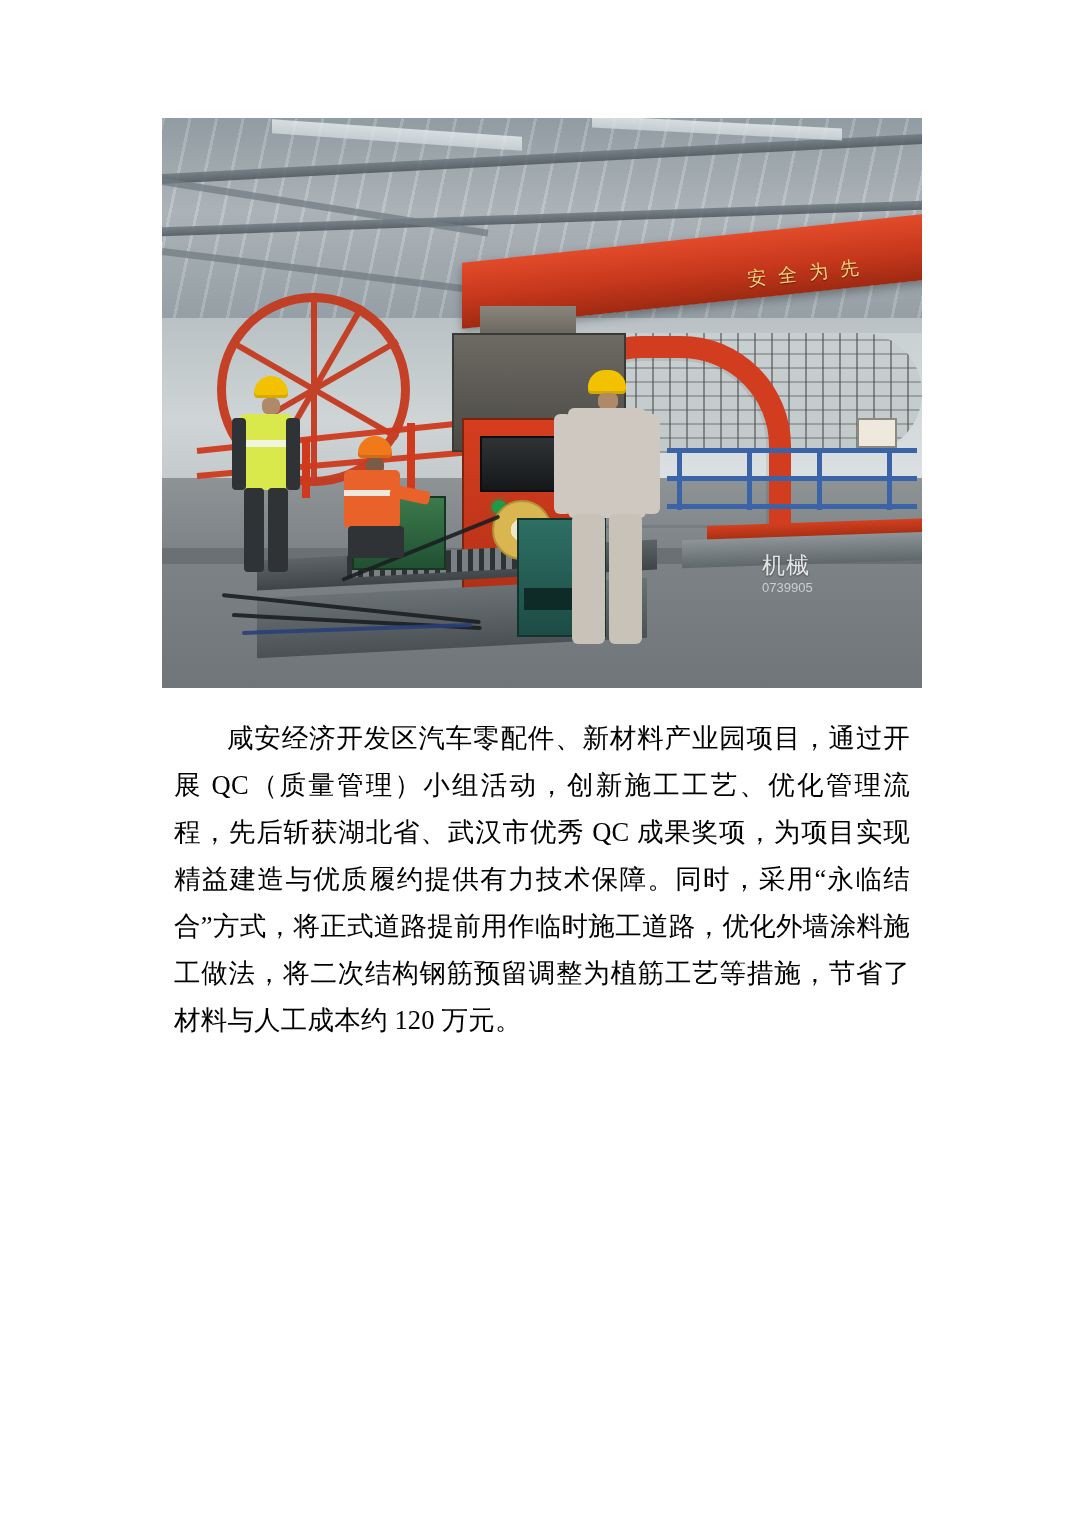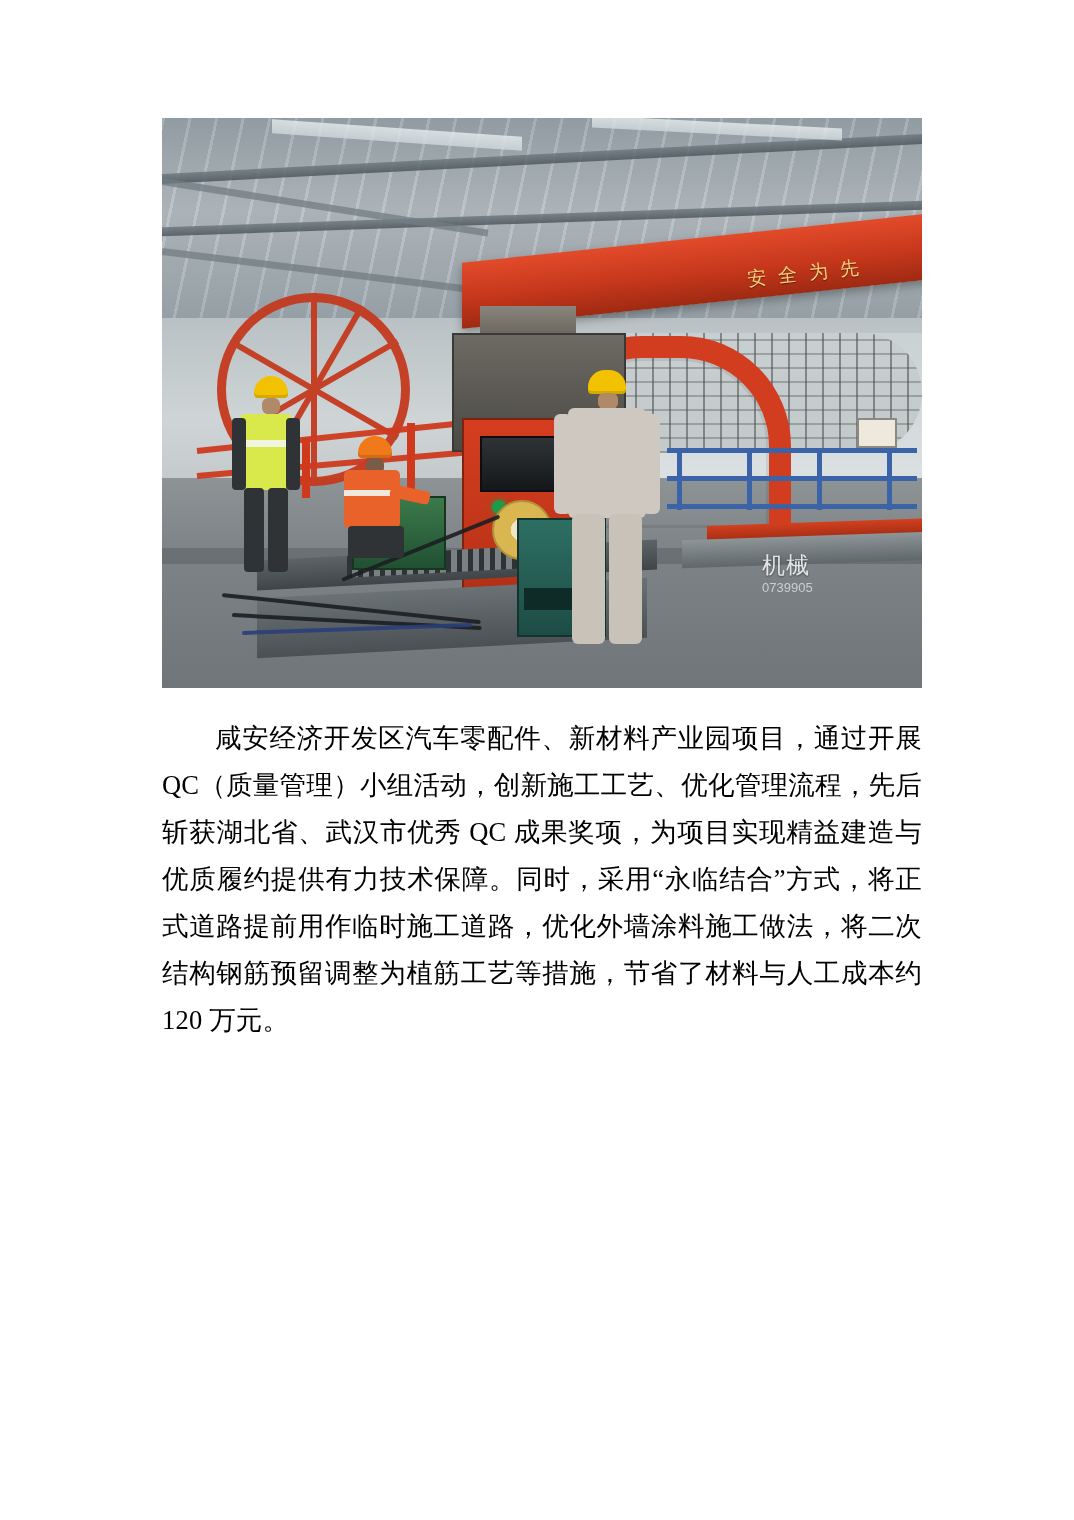--- a/index.html
+++ b/index.html
@@ -347,21 +347,21 @@
   
   .body-text {
     margin-top: 27px;
     font-size: 26.5px;
     line-height: 47px;
     text-align: justify;
     text-justify: inter-ideograph;
     letter-spacing: 0.2px;
   }
   .body-text p {
-    margin: 0;
+    margin: 12px;
     text-indent: 2em;
   }
   .body-text p + p { margin-top: 0px; }
 
   .page-number {
     position: absolute;
     left: 0;
     top: 1385px;
     width: 1074px;
     text-align: center;

